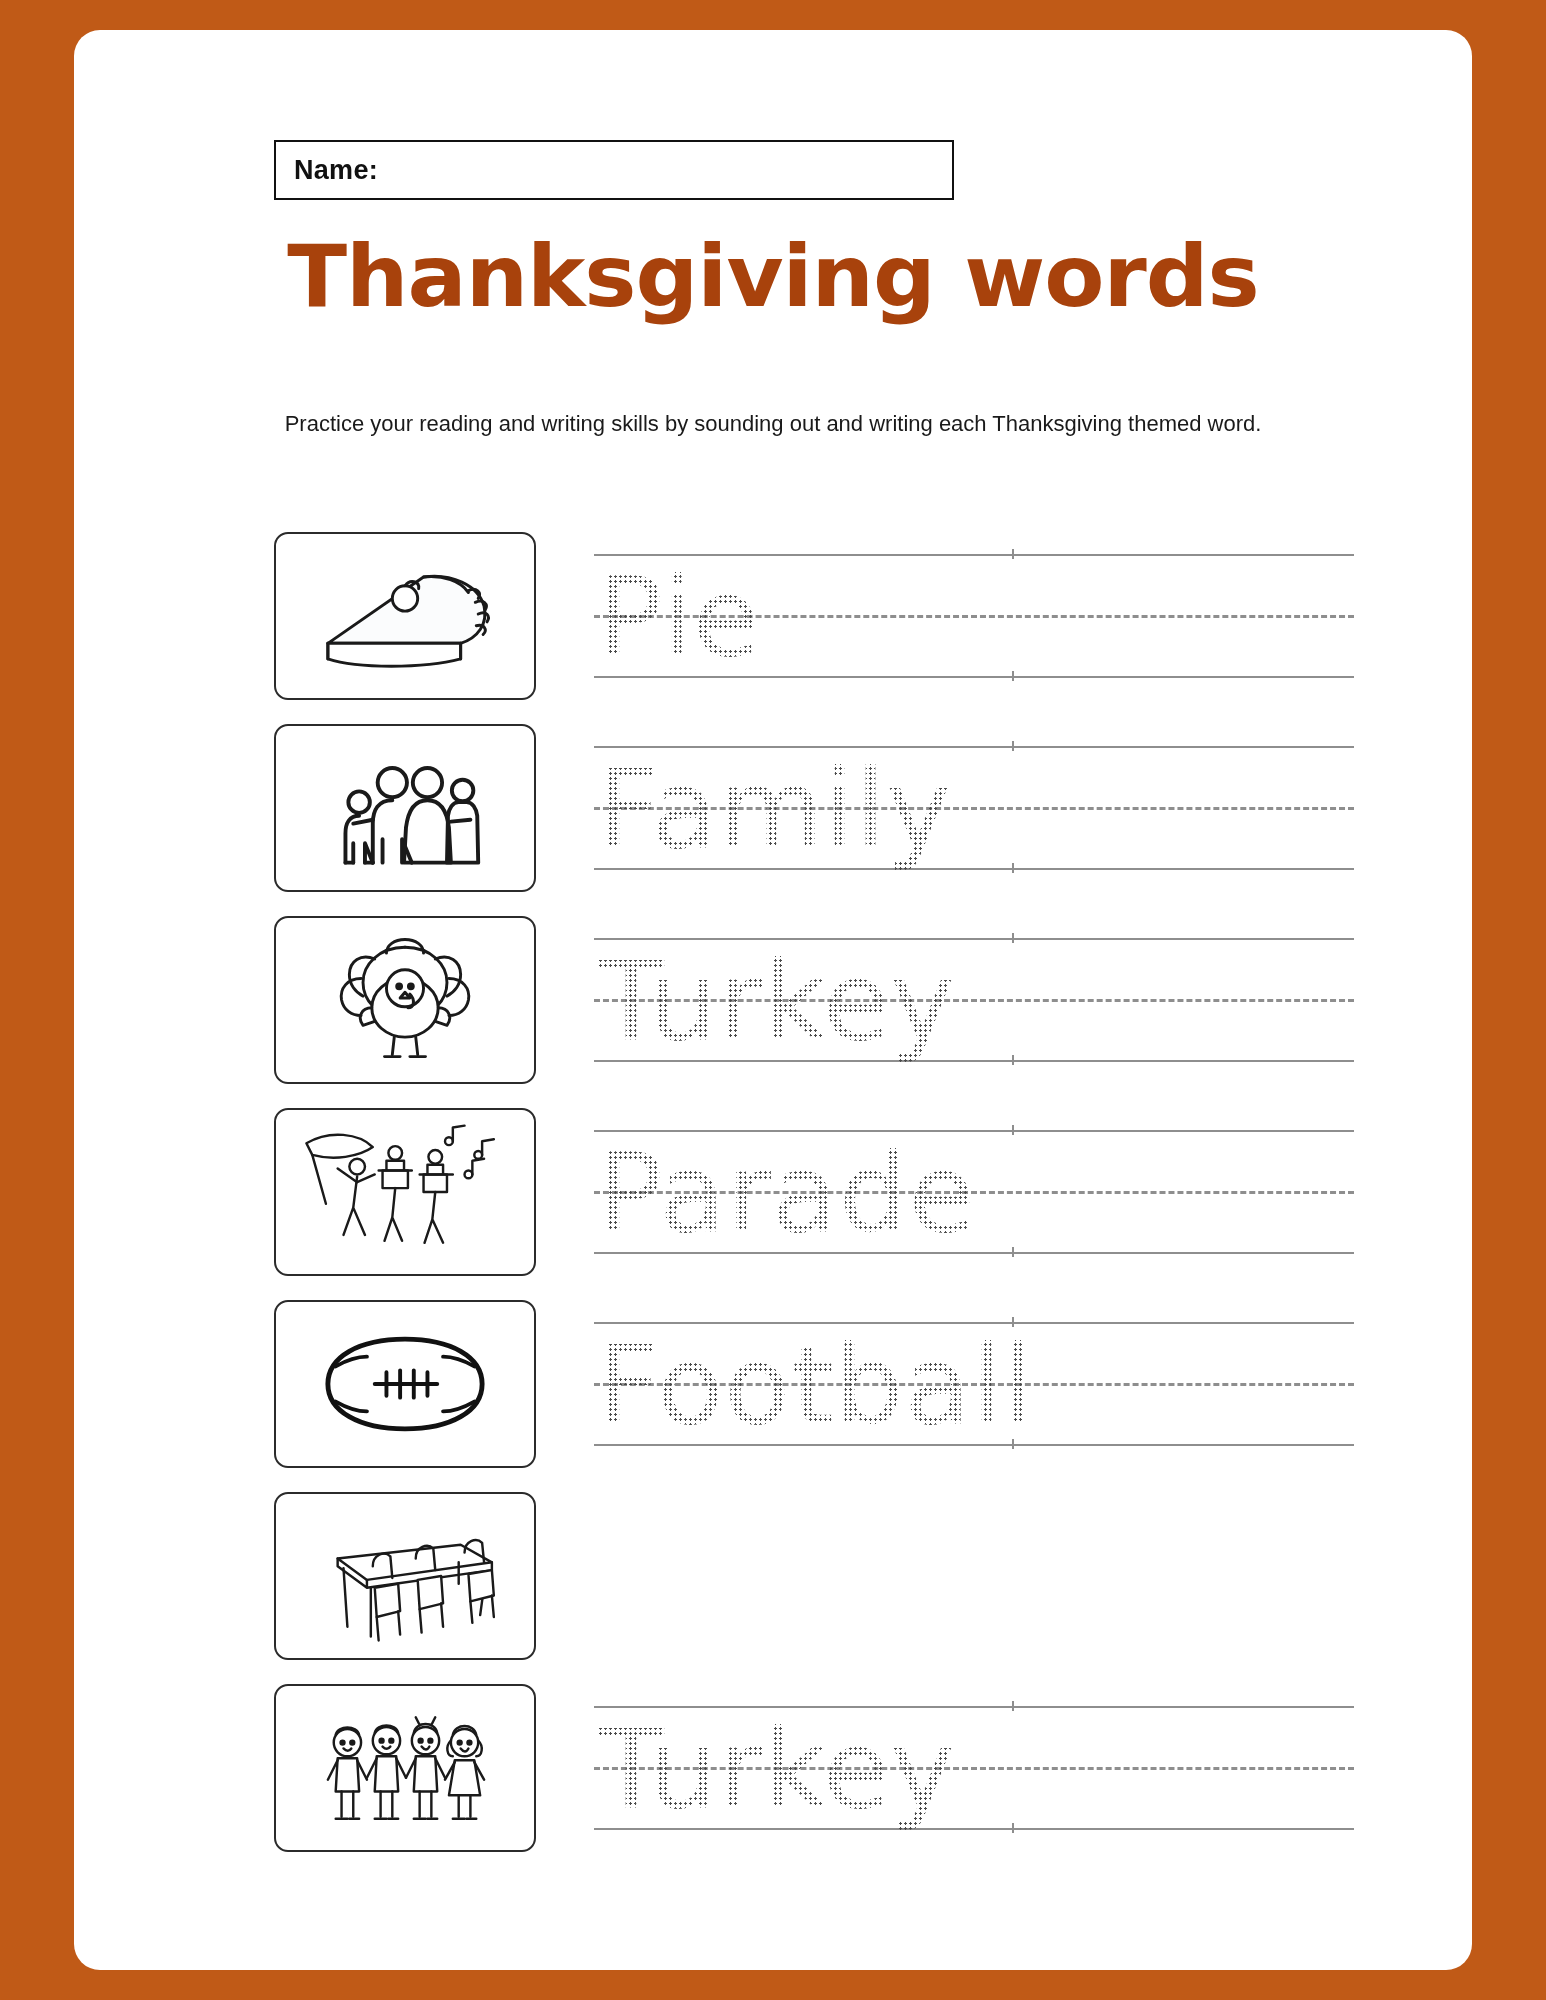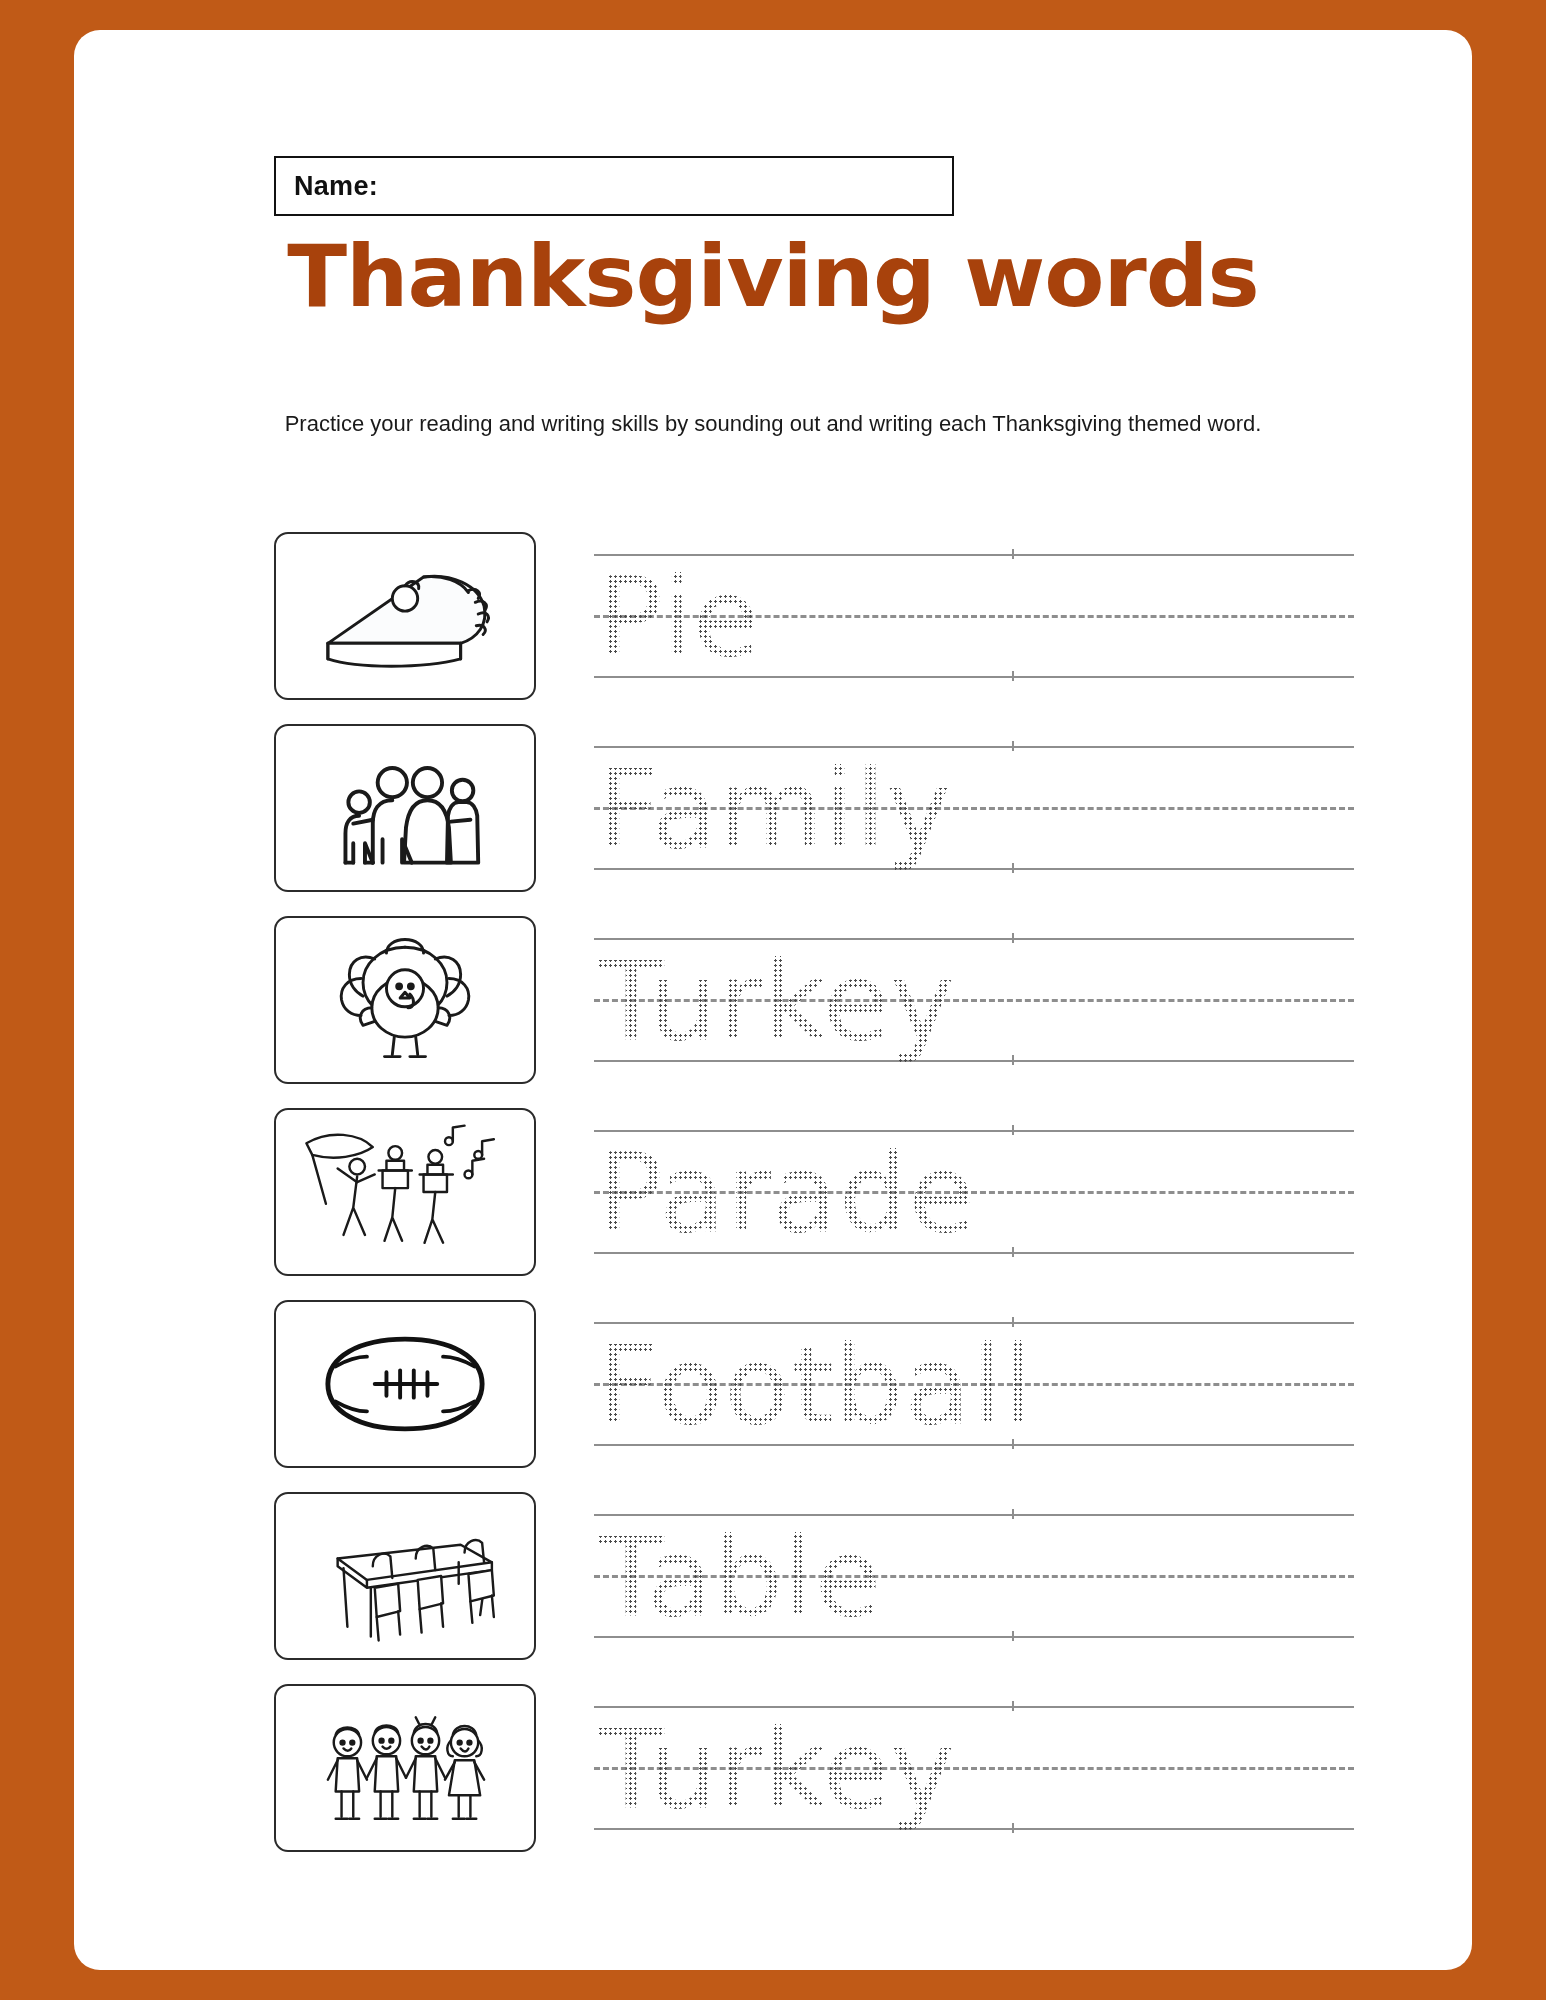--- a/index.html
+++ b/index.html
@@ -27,21 +27,20 @@
     position: absolute;
     left: 200px;
     top: 110px;
     width: 680px;
     height: 60px;
     border: 2px solid #111111;
     box-sizing: border-box;
     display: flex;
     align-items: center;
     padding-left: 18px;
-    margin-top: 16px;
   }
   .name-label {
     font-size: 27px;
     font-weight: bold;
     color: #111111;
     letter-spacing: 0.3px;
   }
   .title {
     position: absolute;
     left: 0;
@@ -328,28 +327,20 @@
             <path d="M102 126 L104 150 M124 120 L126 144"></path>
             <path d="M142 66 C142 54 154 50 160 56 L162 78"></path>
             <path d="M144 88 L168 84 L170 112 L146 118 Z" fill="#fff"></path>
             <path d="M146 118 L148 142 M168 112 L170 136"></path>
             <path d="M192 60 C192 48 204 44 210 50 L212 70"></path>
             <path d="M196 82 L220 78 L222 104 L198 110 Z" fill="#fff"></path>
             <path d="M198 110 L200 132 M220 104 L222 126"></path>
           </g>
         </svg>
       </div>
-      <div class="trace">
-        <div class="line-top"></div>
-        <div class="tick t1"></div>
-        <div class="line-mid"></div>
-        <div class="tick t2"></div>
-        <div class="line-bottom"></div>
-        <div class="word"><span>Table</span></div>
-      </div>
     </div>
 
     <div class="row">
       <div class="thumb">
         <svg viewBox="0 0 262 168">
           <g fill="none" stroke="#1a1a1a" stroke-width="2.5" stroke-linejoin="round" stroke-linecap="round">
 
             <circle cx="72" cy="58" r="14" fill="#fff"></circle>
             <path d="M60 50 C62 40 82 40 84 50"></path>
             <circle cx="67" cy="58" r="2" fill="#1a1a1a"></circle>

